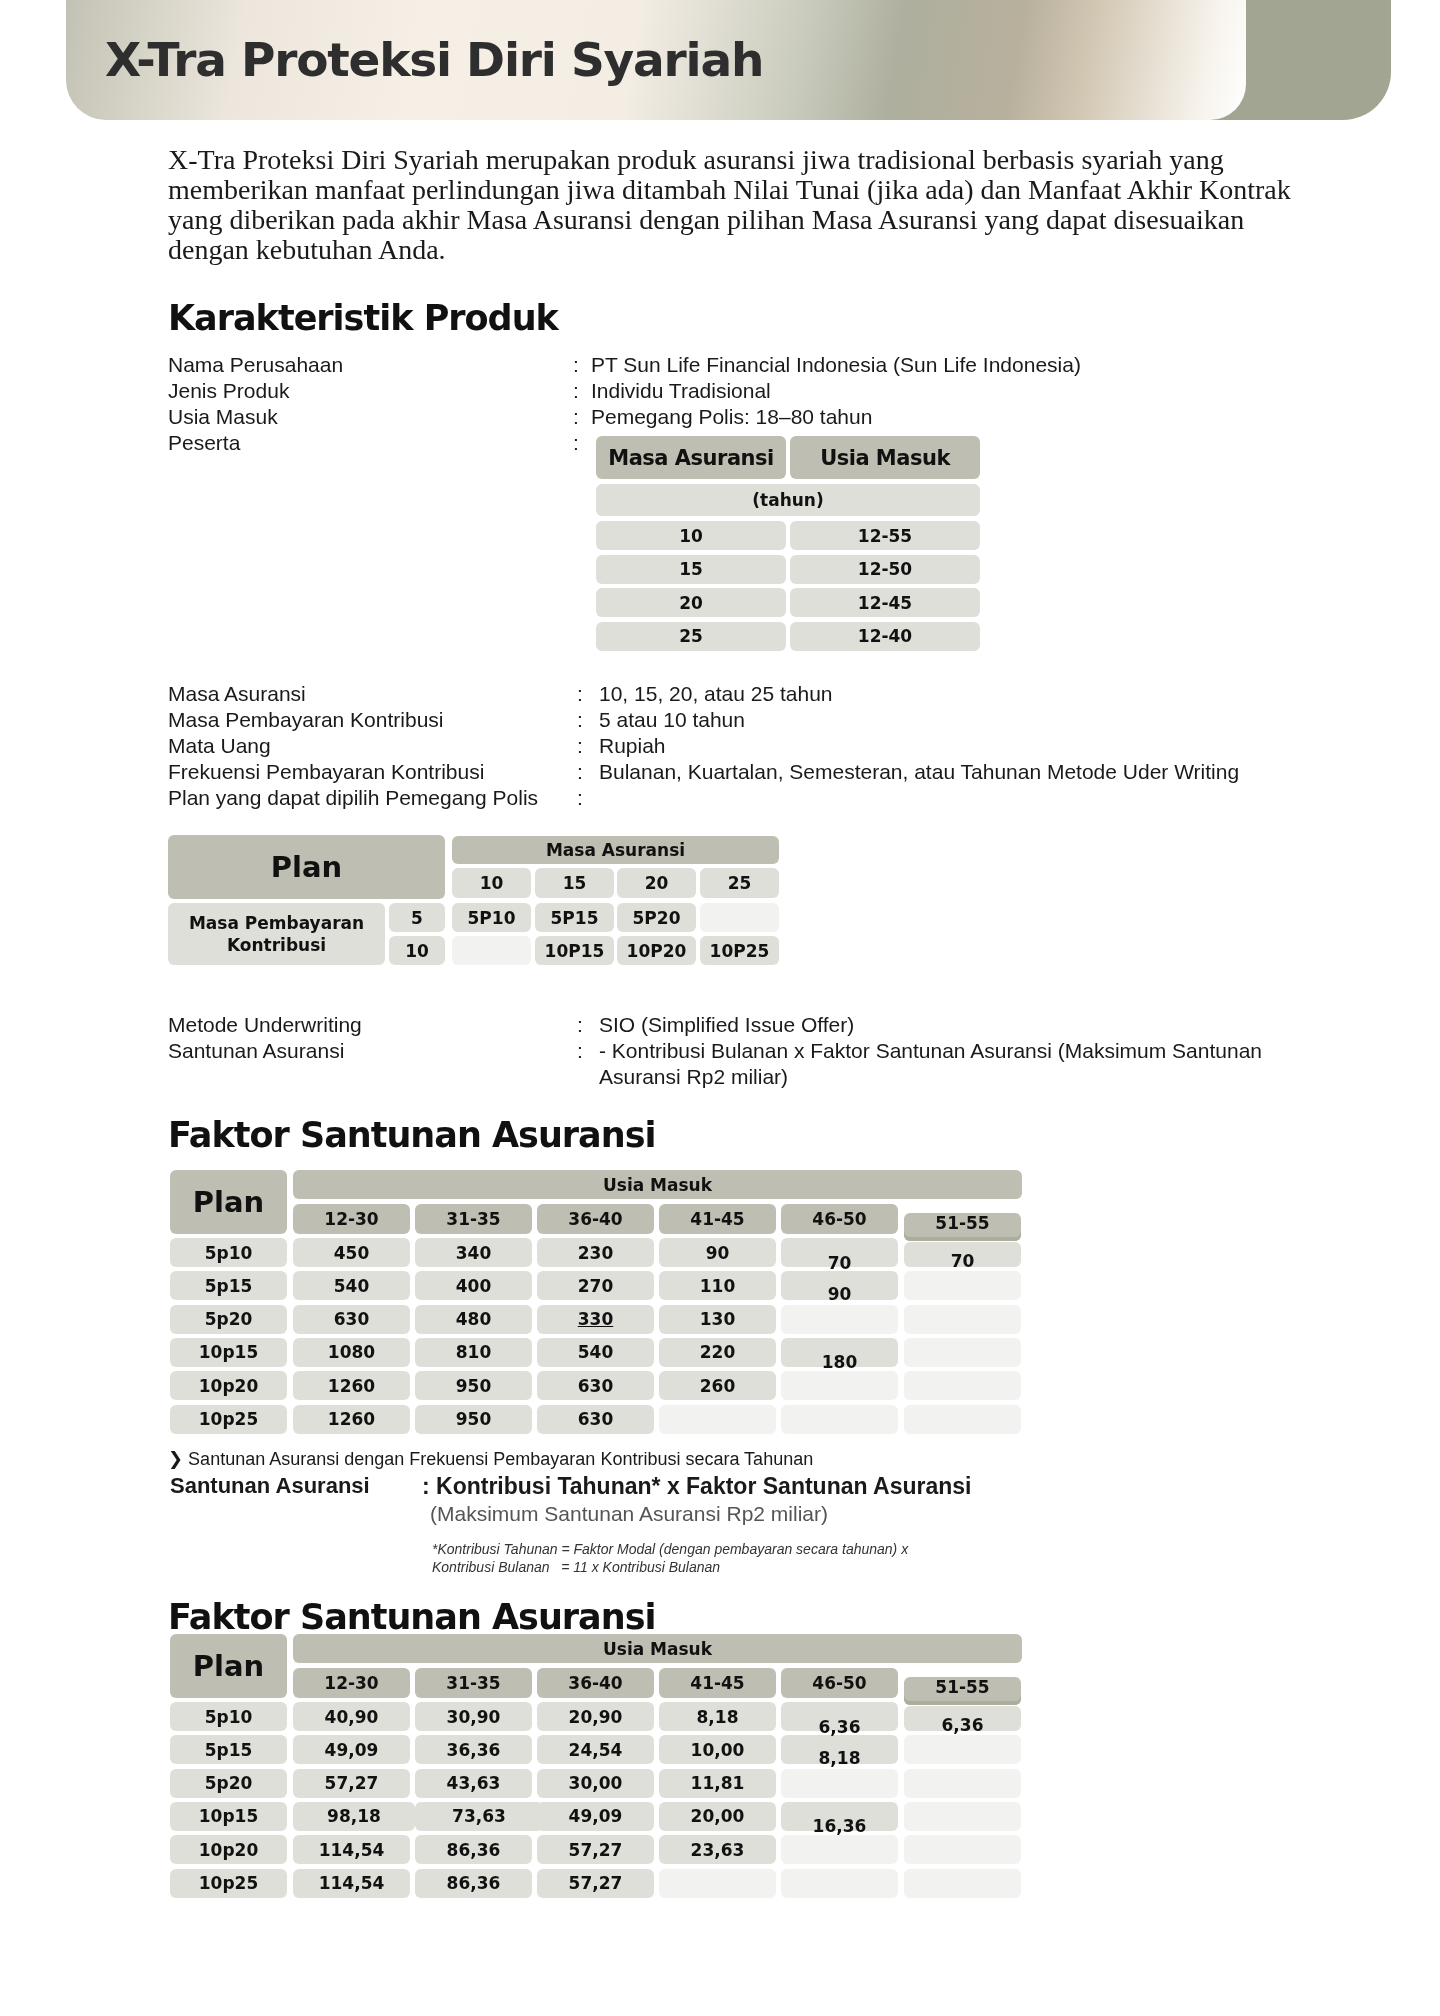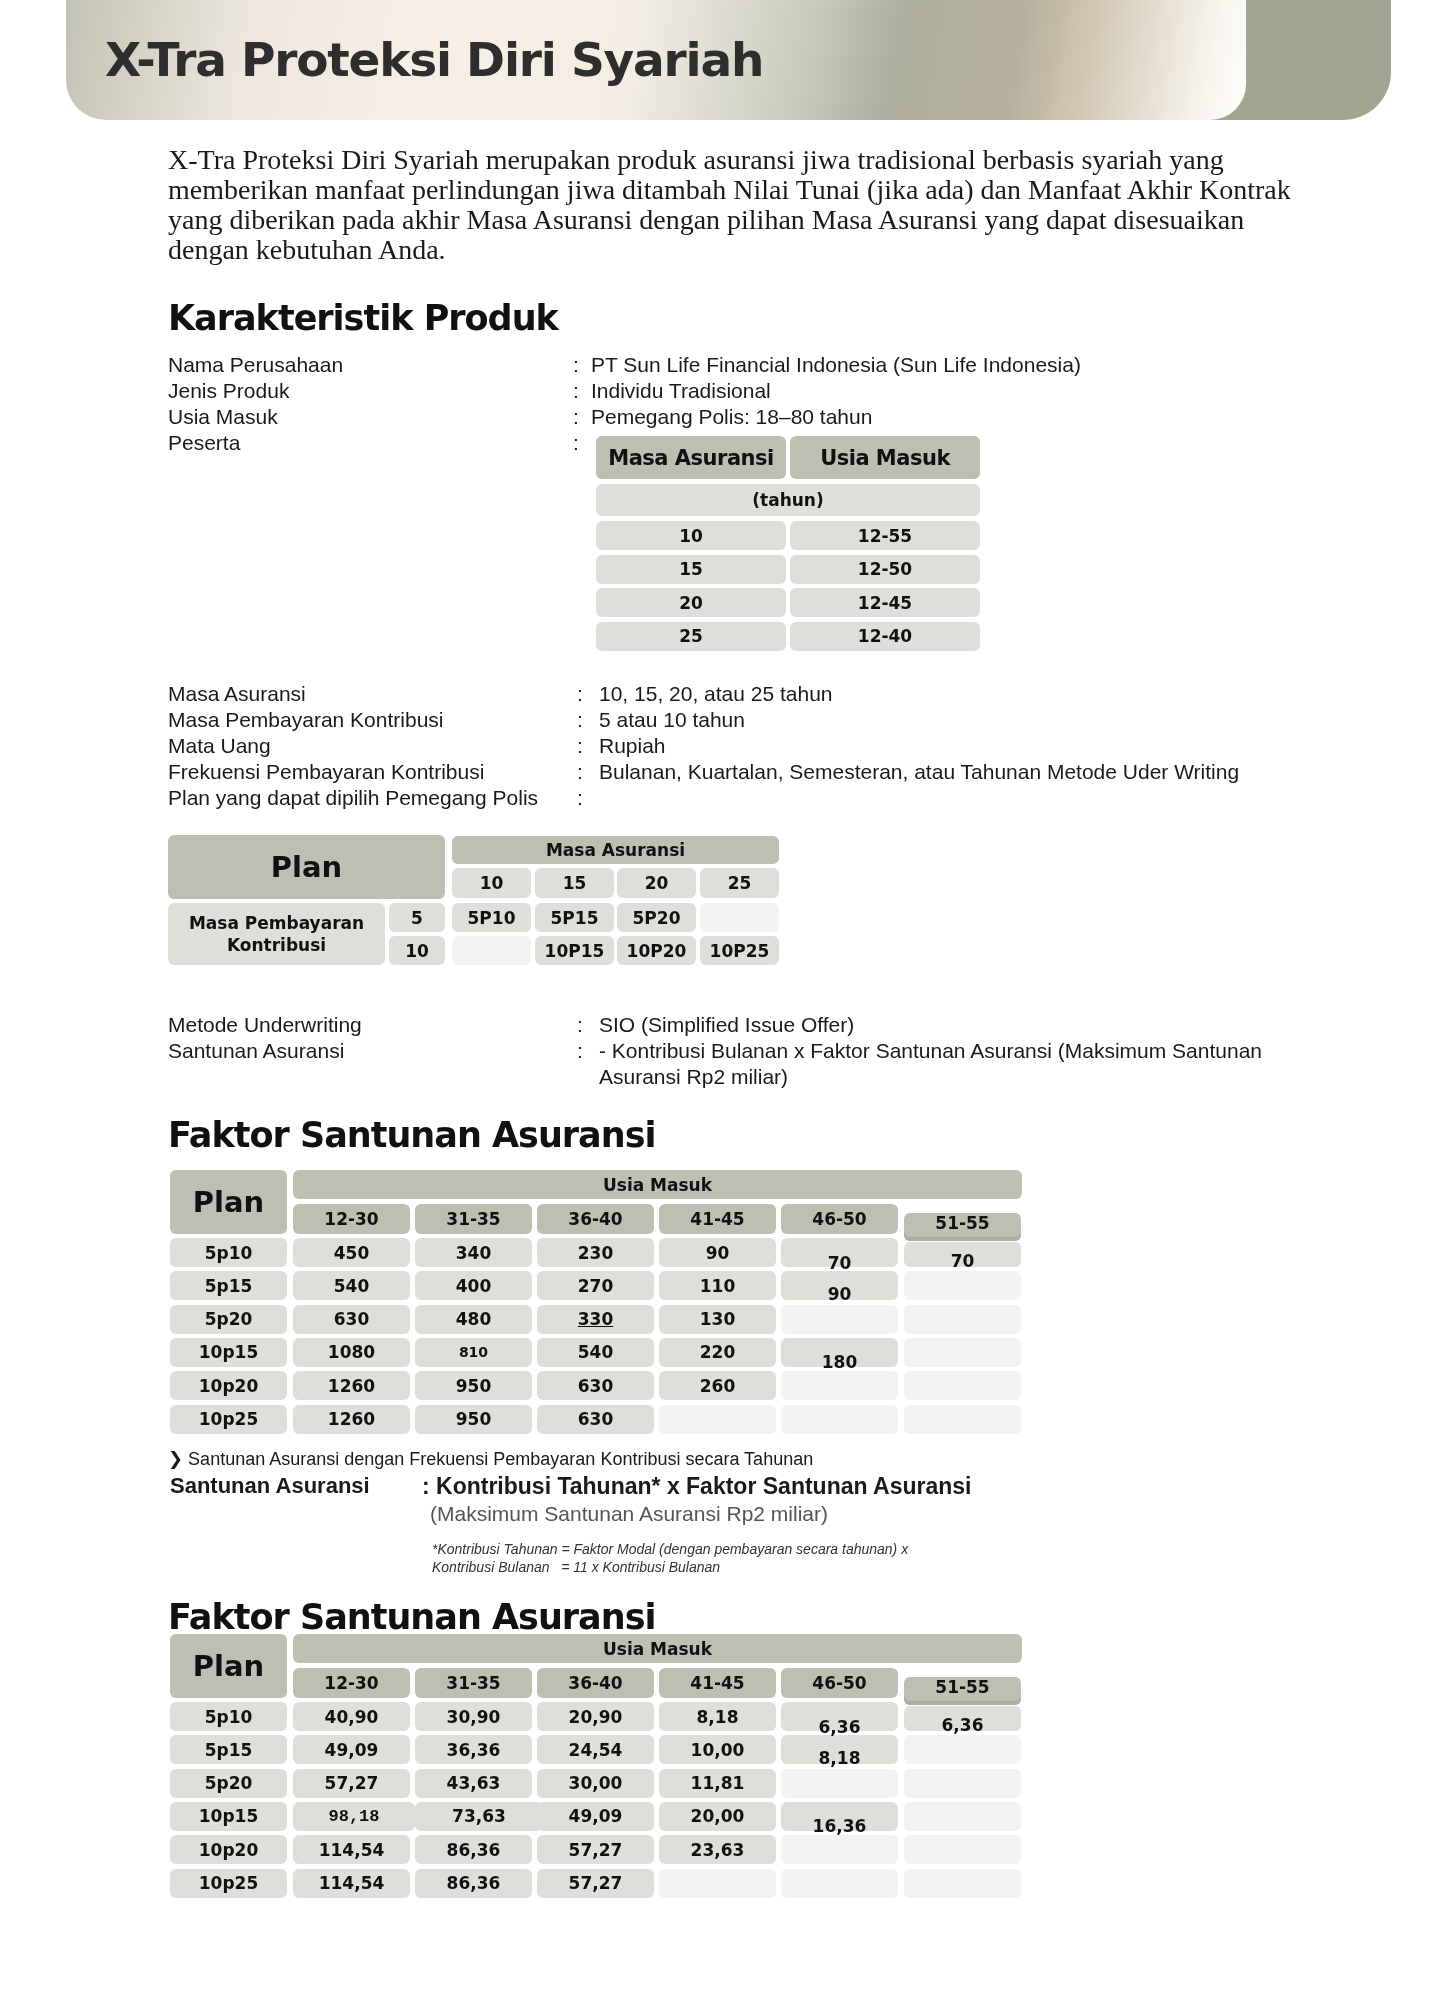--- a/index.html
+++ b/index.html
@@ -170,21 +170,21 @@
     <div class="cell c-light" style="left:904px;top:1271.3px;width:117px;height:29px;"></div>
     <div class="cell c-mid" style="left:170px;top:1304.6px;width:117px;height:29px;font-size:17px;">5p20</div>
     <div class="cell c-mid" style="left:293px;top:1304.6px;width:117px;height:29px;font-size:17px;">630</div>
     <div class="cell c-mid" style="left:415px;top:1304.6px;width:117px;height:29px;font-size:17px;">480</div>
     <div class="cell c-mid" style="left:537px;top:1304.6px;width:117px;height:29px;font-size:17px;text-decoration:underline;">330</div>
     <div class="cell c-mid" style="left:659px;top:1304.6px;width:117px;height:29px;font-size:17px;">130</div>
     <div class="cell c-light" style="left:781px;top:1304.6px;width:117px;height:29px;"></div>
     <div class="cell c-light" style="left:904px;top:1304.6px;width:117px;height:29px;"></div>
     <div class="cell c-mid" style="left:170px;top:1337.9px;width:117px;height:29px;font-size:17px;">10p15</div>
     <div class="cell c-mid" style="left:293px;top:1337.9px;width:117px;height:29px;font-size:17px;">1080</div>
-    <div class="cell c-mid" style="left:415px;top:1337.9px;width:117px;height:29px;font-size:14px;">810</div>
+    <div class="cell c-mid" style="left:415px;top:1337.9px;width:117px;height:29px;font-size:17px;">810</div>
     <div class="cell c-mid" style="left:537px;top:1337.9px;width:117px;height:29px;font-size:17px;">540</div>
     <div class="cell c-mid" style="left:659px;top:1337.9px;width:117px;height:29px;font-size:17px;">220</div>
     <div class="cell c-mid" style="left:781px;top:1337.9px;width:117px;height:29px;"></div>
     <div class="cell c-light" style="left:904px;top:1337.9px;width:117px;height:29px;"></div>
     <div class="cell c-mid" style="left:170px;top:1371.2px;width:117px;height:29px;font-size:17px;">10p20</div>
     <div class="cell c-mid" style="left:293px;top:1371.2px;width:117px;height:29px;font-size:17px;">1260</div>
     <div class="cell c-mid" style="left:415px;top:1371.2px;width:117px;height:29px;font-size:17px;">950</div>
     <div class="cell c-mid" style="left:537px;top:1371.2px;width:117px;height:29px;font-size:17px;">630</div>
     <div class="cell c-mid" style="left:659px;top:1371.2px;width:117px;height:29px;font-size:17px;">260</div>
     <div class="cell c-light" style="left:781px;top:1371.2px;width:117px;height:29px;"></div>
@@ -239,21 +239,21 @@
     <div class="cell c-mid" style="left:781px;top:1735.3px;width:117px;height:29px;"></div>
     <div class="cell c-light" style="left:904px;top:1735.3px;width:117px;height:29px;"></div>
     <div class="cell c-mid" style="left:170px;top:1768.6px;width:117px;height:29px;font-size:17px;">5p20</div>
     <div class="cell c-mid" style="left:293px;top:1768.6px;width:117px;height:29px;font-size:17px;">57,27</div>
     <div class="cell c-mid" style="left:415px;top:1768.6px;width:117px;height:29px;font-size:17px;">43,63</div>
     <div class="cell c-mid" style="left:537px;top:1768.6px;width:117px;height:29px;font-size:17px;">30,00</div>
     <div class="cell c-mid" style="left:659px;top:1768.6px;width:117px;height:29px;font-size:17px;">11,81</div>
     <div class="cell c-light" style="left:781px;top:1768.6px;width:117px;height:29px;"></div>
     <div class="cell c-light" style="left:904px;top:1768.6px;width:117px;height:29px;"></div>
     <div class="cell c-mid" style="left:170px;top:1801.9px;width:117px;height:29px;font-size:17px;">10p15</div>
-    <div class="cell c-mid" style="left:293px;top:1801.9px;width:122px;height:29px;font-size:17px;font-family:Liberation Mono, monospace;">98,18</div>
+    <div class="cell c-mid" style="left:293px;top:1801.9px;width:122px;height:29px;font-size:17px;">98,18</div>
     <div class="cell c-mid" style="left:415px;top:1801.9px;width:128px;height:29px;font-size:17px;">73,63</div>
     <div class="cell c-mid" style="left:537px;top:1801.9px;width:117px;height:29px;font-size:17px;">49,09</div>
     <div class="cell c-mid" style="left:659px;top:1801.9px;width:117px;height:29px;font-size:17px;">20,00</div>
     <div class="cell c-mid" style="left:781px;top:1801.9px;width:117px;height:29px;"></div>
     <div class="cell c-light" style="left:904px;top:1801.9px;width:117px;height:29px;"></div>
     <div class="cell c-mid" style="left:170px;top:1835.2px;width:117px;height:29px;font-size:17px;">10p20</div>
     <div class="cell c-mid" style="left:293px;top:1835.2px;width:117px;height:29px;font-size:17px;">114,54</div>
     <div class="cell c-mid" style="left:415px;top:1835.2px;width:117px;height:29px;font-size:17px;">86,36</div>
     <div class="cell c-mid" style="left:537px;top:1835.2px;width:117px;height:29px;font-size:17px;">57,27</div>
     <div class="cell c-mid" style="left:659px;top:1835.2px;width:117px;height:29px;font-size:17px;">23,63</div>

